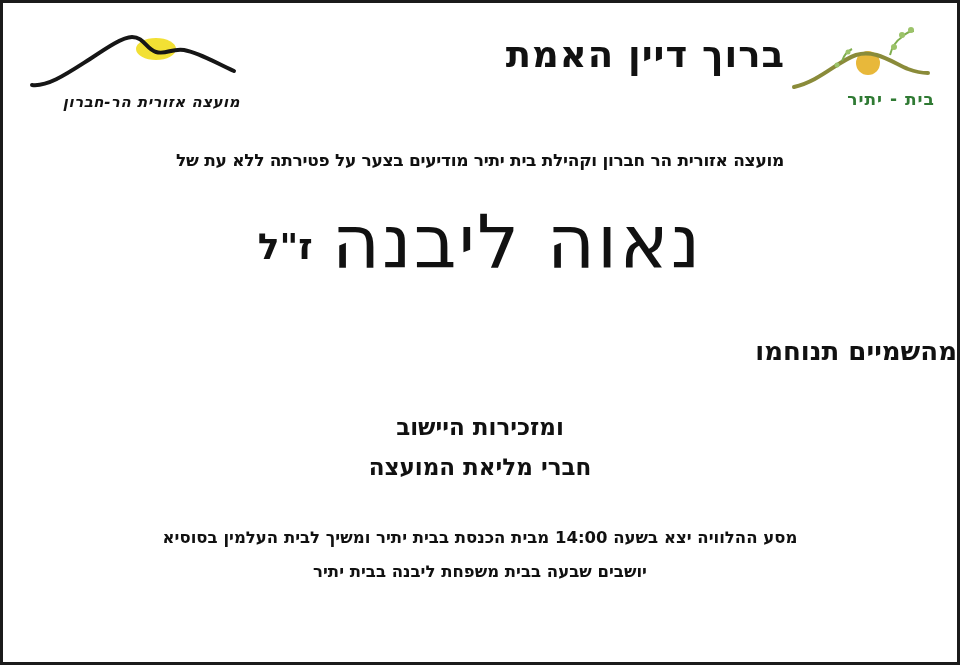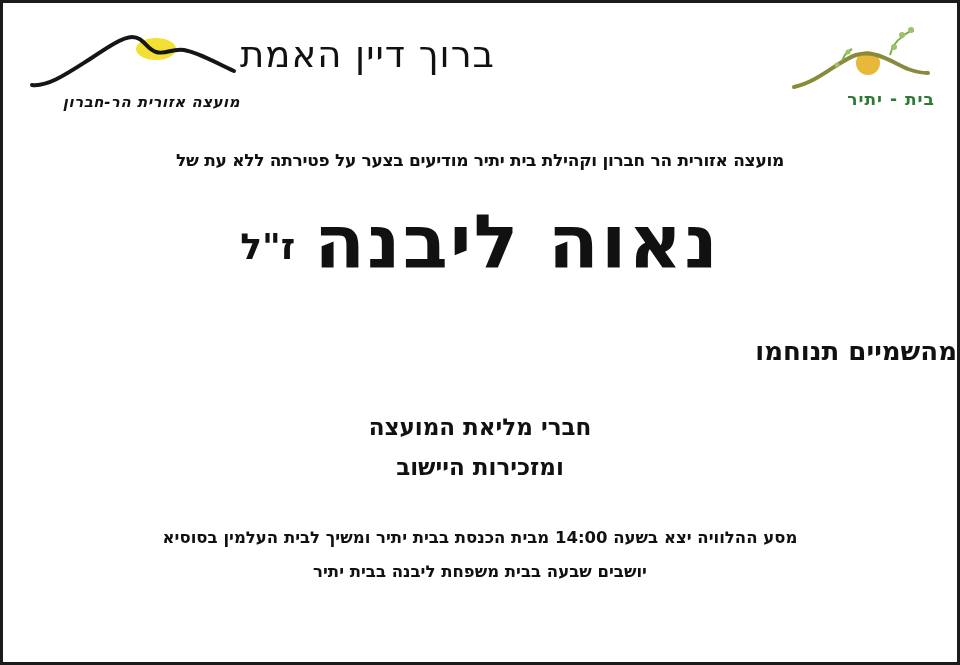--- a/index.html
+++ b/index.html
@@ -23,23 +23,23 @@
   .logo-left { width: 215px; text-align: right; }
   .logo-left .logo-caption {
     font-style: italic;
     font-weight: bold;
     font-size: 15px;
     margin-top: -14px;
     letter-spacing: 0.5px;
   }
   .main-title {
     flex: 1;
-    text-align: left;
+    text-align: right;
     font-size: 37px;
-    font-weight: normal;
+    font-weight: bold;
     letter-spacing: 1px;
     padding-top: 12px;
   }
   .logo-right { width: 150px; }
   .logo-right .logo-caption {
     color: #2f7a33;
     font-weight: bold;
     font-size: 17px;
     margin-top: -16px;
     letter-spacing: 1px;
@@ -55,21 +55,21 @@
     padding: 0 40px;
   }
   .name-row {
     direction: rtl;
     text-align: center;
     margin-top: 22px;
     white-space: nowrap;
   }
   .deceased-name {
     font-size: 74px;
-    font-weight: bold;
+    font-weight: normal;
     letter-spacing: 2px;
   }
   .honorific {
     font-size: 36px;
     font-weight: bold;
     position: relative;
     top: -8px;
     margin-right: 14px;
   }
   .condolence {
@@ -140,22 +140,22 @@
   </div>
 
   <div class="name-row">
     <span class="deceased-name">נאוה ליבנה</span>
     <span class="honorific">ז"ל</span>
   </div>
 
   <div class="condolence">מהשמיים תנוחמו</div>
 
   <div class="signatures">
+    <div>ומזכירות היישוב</div>
     <div>חברי מליאת המועצה</div>
-    <div>ומזכירות היישוב</div>
   </div>
 
   <div class="funeral">
     <div>מסע ההלוויה יצא בשעה 14:00 מבית הכנסת בבית יתיר ומשיך לבית העלמין בסוסיא</div>
     <div>יושבים שבעה בבית משפחת ליבנה בבית יתיר</div>
   </div>
 
 </div>
 
 </body></html>

